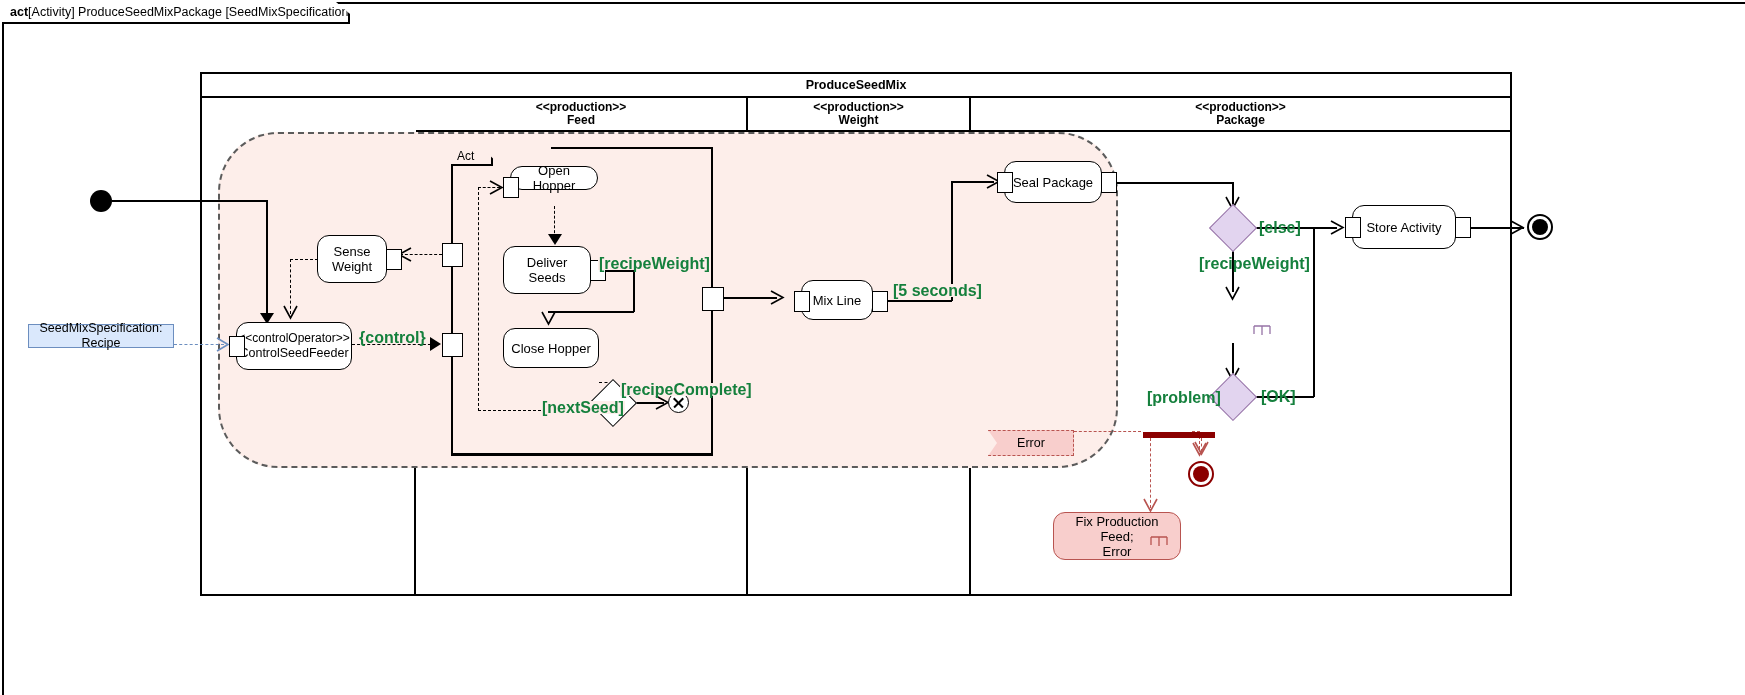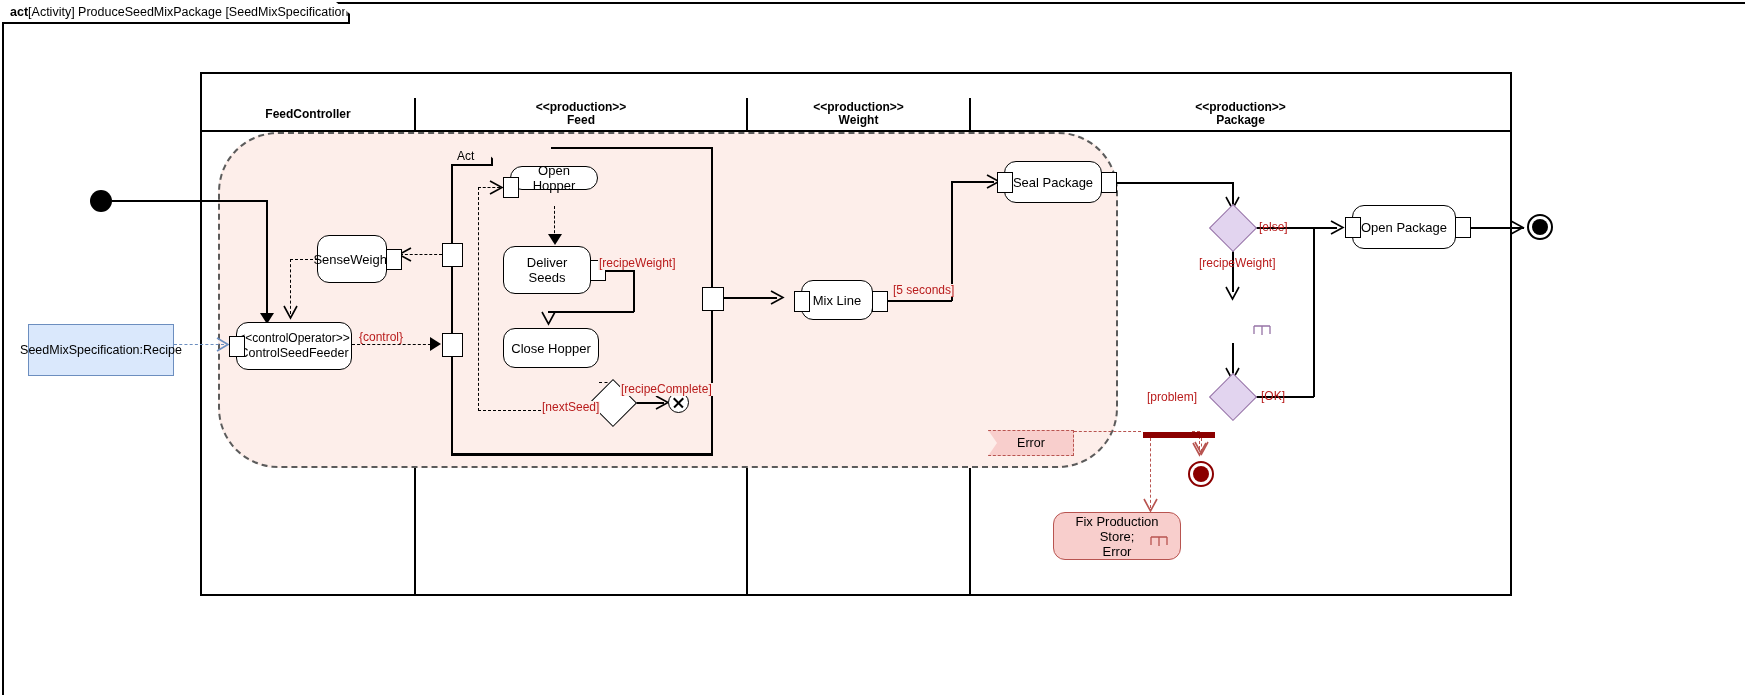--- a/index.html
+++ b/index.html
@@ -95,44 +95,41 @@
   .dl.red.v{border-left-color:#b85450;}
 
   
   .ah{position:absolute;width:0;height:0;z-index:3;}
   .ah.down{border-left:7px solid transparent;border-right:7px solid transparent;border-top:11px solid #000;}
   .ah.right{border-top:7px solid transparent;border-bottom:7px solid transparent;border-left:11px solid #000;}
   .ahv{position:absolute;z-index:3;}
   .ahv svg{display:block;overflow:visible;}
 
   
-  .lbl{position:absolute;font-size:12px;color:#b91c1c;white-space:nowrap;z-index:6;
-       background:transparent;line-height:13px;}
+  .lbl{position:absolute;font-size:16px;color:#15803d;white-space:nowrap;z-index:6;
+       background:transparent;line-height:13px;font-weight:bold;}
   .lbl.onwhite{background:#fdeeea;padding:0 1px;}
 
   
   .rake{position:absolute;z-index:7;}
 </style>
 </head>
 <body>
 
 <div id="canvas">
 
   <div class="frame" style="left:2px;top:2px;width:1741px;height:691px;"></div>
   <div class="frame-tab" style="left:2px;top:2px;width:312px;">
     <span class="kw">act</span>
     <span>[Activity] ProduceSeedMixPackage [SeedMixSpecification]</span>
   </div>
 
   <div class="partbox" style="left:200px;top:72px;width:1312px;height:524px;">
-
-    <div class="lane-head" style="left:0px;width:214px;">
-      <span></span>
-      <span>FeedController</span>
-    </div>
+    <div class="part-title">ProduceSeedMix</div>
+
     <div class="lane-head" style="left:214px;width:332px;">
       <span>&lt;&lt;production&gt;&gt;</span>
       <span>Feed</span>
     </div>
     <div class="lane-head" style="left:546px;width:223px;">
       <span>&lt;&lt;production&gt;&gt;</span>
       <span>Weight</span>
     </div>
     <div class="lane-head last" style="left:769px;width:539px;">
       <span>&lt;&lt;production&gt;&gt;</span>
@@ -154,39 +151,39 @@
   <div class="act-tab" style="left:451px;top:147px;width:42px;">
     <span>Act</span>
   </div>
 
   <div class="initial" style="left:90px;top:190px;"></div>
 
   <div class="ln h" style="left:112px;top:200px;width:155px;"></div>
   <div class="ln v" style="left:266px;top:200px;height:116px;"></div>
   <div class="ah down" style="left:260px;top:313px;"></div>
 
-  <div class="objnode" style="left:28px;top:324px;width:146px;height:52px;flex-direction:row;">
+  <div class="objnode" style="left:28px;top:324px;width:146px;height:24px;flex-direction:column;">
     <span>SeedMixSpecification:</span>
     <span>Recipe</span>
   </div>
 
   <div class="dl h blue" style="left:174px;top:344px;width:50px;"></div>
   <div class="ahv" style="left:216px;top:337px;">
     <svg width="14" height="15" viewBox="0 0 14 15">
         <path d="M1 1 L12 7.5 L1 14" fill="none" stroke="#6c8ebf" stroke-width="1.6"></path>
       </svg>
   </div>
 
   <div class="action" style="left:236px;top:322px;width:116px;height:48px;flex-direction:column;">
     <span style="font-size:12px;">&lt;&lt;controlOperator&gt;&gt;</span>
     <span style="font-size:12.5px;">ControlSeedFeeder</span>
   </div>
   <div class="pin" style="left:229px;top:336px;"></div>
 
-  <div class="action" style="left:317px;top:235px;width:70px;height:48px;flex-direction:row;">
+  <div class="action" style="left:317px;top:235px;width:70px;height:48px;flex-direction:column;">
     <span>Sense</span>
     <span>Weight</span>
   </div>
   <div class="pin" style="left:386px;top:249px;"></div>
 
   <div class="dl h" style="left:290px;top:259px;width:28px;"></div>
   <div class="dl v" style="left:290px;top:259px;height:55px;"></div>
   <div class="ahv" style="left:283px;top:305px;">
     <svg width="15" height="16" viewBox="0 0 15 16">
         <path d="M1 1 L7.5 13 L14 1" fill="none" stroke="#000" stroke-width="1.6"></path>
@@ -337,21 +334,21 @@
       </svg>
   </div>
 
   <div class="decision" style="left:1216px;top:380px;"></div>
   <div class="lbl" style="left:1261px;top:390px;">[OK]</div>
 
   <div class="ln h" style="left:1251px;top:396px;width:63px;"></div>
   <div class="ln v" style="left:1313px;top:227px;height:170px;"></div>
 
   <div class="action" style="left:1352px;top:205px;width:104px;height:44px;">
-    <span>Open Package</span>
+    <span>Store Activity</span>
   </div>
   <div class="pin" style="left:1345px;top:217px;"></div>
   <div class="pin" style="left:1455px;top:217px;"></div>
 
   <div class="ln h" style="left:1469px;top:227px;width:55px;"></div>
   <div class="ahv" style="left:1510px;top:220px;">
     <svg width="15" height="15" viewBox="0 0 15 15">
         <path d="M1 1 L13 7.5 L1 14" fill="none" stroke="#000" stroke-width="1.6"></path>
       </svg>
   </div>
@@ -387,21 +384,21 @@
     </div>
 
   <div class="dl v red" style="left:1150px;top:438px;height:70px;"></div>
   <div class="ahv" style="left:1143px;top:498px;">
     <svg width="15" height="16" viewBox="0 0 15 16">
         <path d="M1 1 L7.5 13 L14 1" fill="none" stroke="#b85450" stroke-width="1.6"></path>
       </svg>
   </div>
 
   <div class="action error" style="left:1053px;top:512px;width:128px;height:48px;flex-direction:column;">
-    <span>Fix Production Store;</span>
+    <span>Fix Production Feed;</span>
     <span>Error</span>
   </div>
   <div class="rake" style="left:1150px;top:533px;">
     <svg width="18" height="14" viewBox="0 0 18 14">
         <path d="M1 4 L17 4 M1 4 L1 12 M17 4 L17 12 M9 4 L9 13" fill="none" stroke="#b85450" stroke-width="1.3"></path>
       </svg>
   </div>
 
 </div>
 

